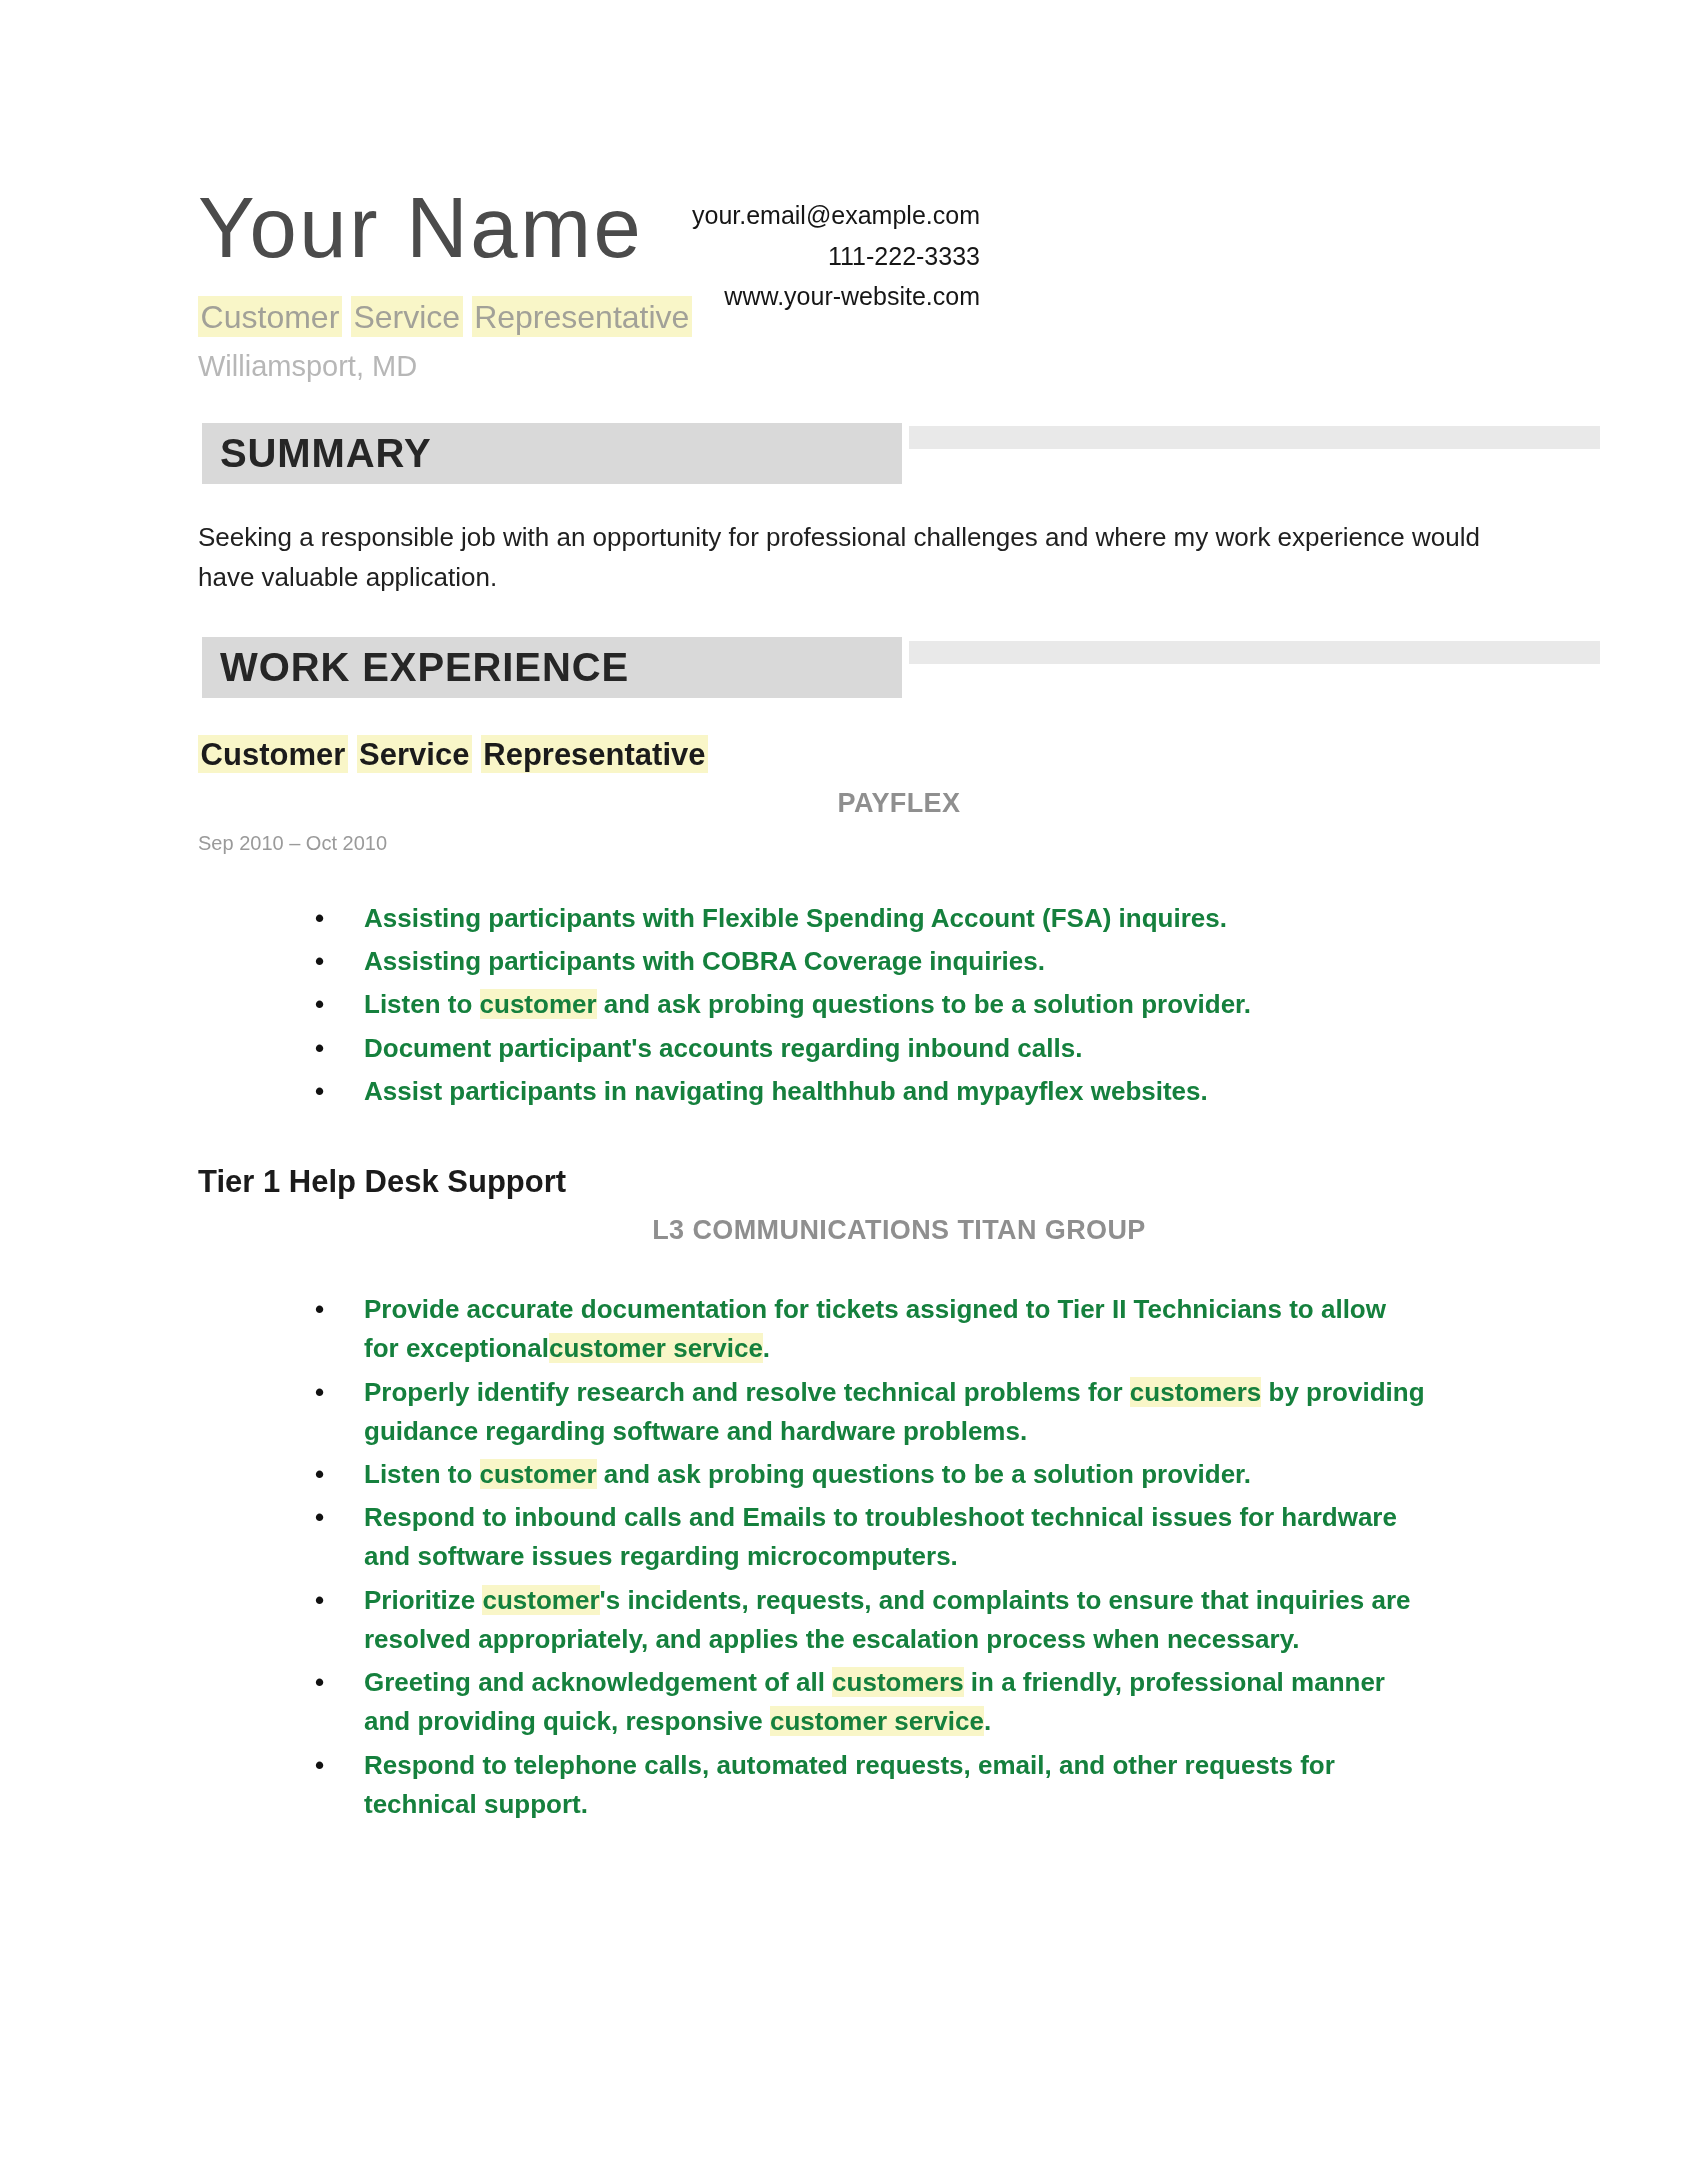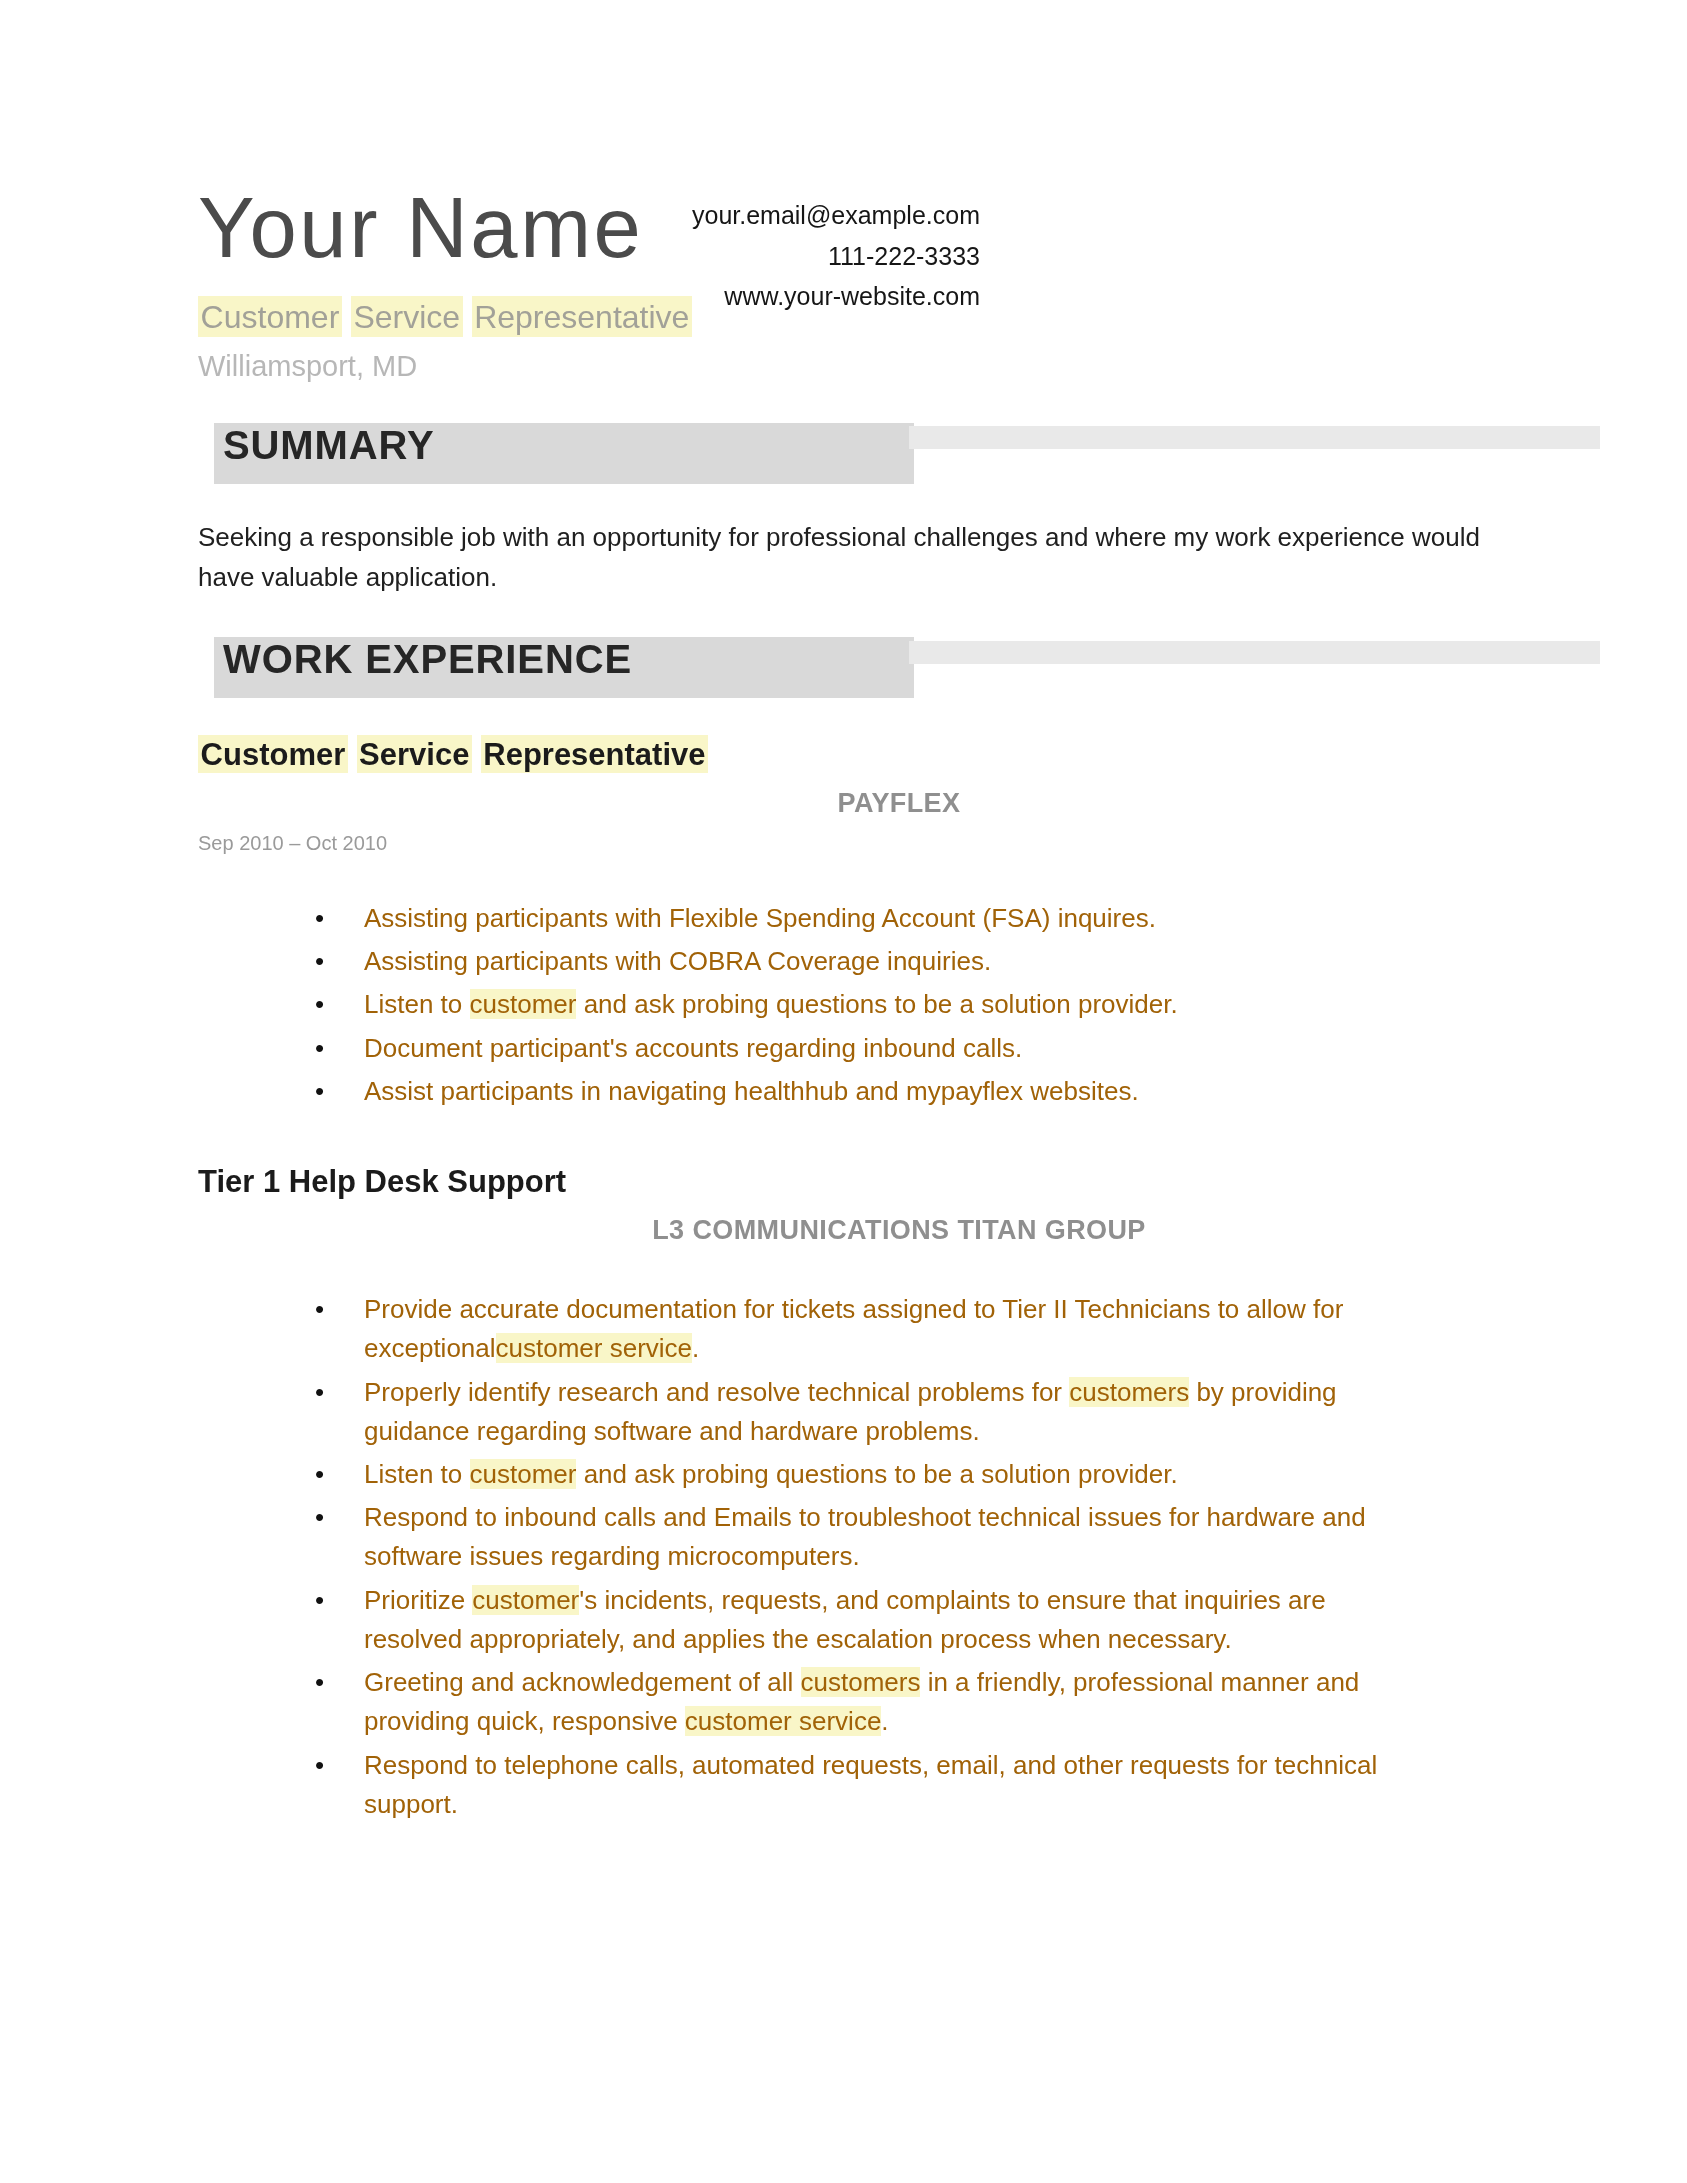--- a/index.html
+++ b/index.html
@@ -20,43 +20,43 @@
     line-height:1.05; white-space:nowrap;
   }
   .subtitle { margin-top:24.5px; font-size:32px; color:#a2a198; line-height:1.25; }
   .subtitle .hl { padding:2.6px 2.6px; }
   .location { margin-top:13px; font-size:29px; color:#b7b7b7; }
   .contact { text-align:right; font-size:25px; line-height:1.62; color:#161616; margin-top:12.2px; }
 
   
   .section-header { position:relative; height:61px; margin-top:40px; }
   .section-bar {
-    position:absolute; left:16px; top:0; width:700px; height:61px;
-    background:var(--bar,#d9d9d9); display:flex; padding-left:9px;
+    position:absolute; left:4px; top:0; width:700px; height:61px;
+    background:var(--bar,#d9d9d9); display:flex; align-items:center; padding-left:18px;
   }
   .section-bar h2 { font-size:40px; font-weight:bold; color:#262626; letter-spacing:0.9px; }
   .section-strip {
     position:absolute; left:711px; right:0; top:3.5px; height:23px;
     background:var(--strip,#e9e9e9);
   }
 
   
   .summary-text { margin-top:33px; font-size:26px; line-height:1.55; max-width:1293px; color:#202020; }
 
   
   .job { margin-top:52px; }
   .job:first-child { margin-top:37px; }
   .job-title { font-size:31px; font-weight:bold; color:#1b1b1b; line-height:1.2; }
   .job-title .hl { padding:1.7px 2.6px; }
   .company { margin-top:15px; font-size:27px; font-weight:bold; color:#8f8f8f; letter-spacing:0.4px;text-align:center; }
   .dates { margin-top:13px; font-size:20px; color:#9a9a9a; }
   .bullets { margin-top:44px; list-style:none; }
   .bullets li {
     position:relative; margin-left:166px; margin-bottom:4.4px;
-    font-size:26px; line-height:1.5; max-width:1061px; color:#a16207;
+    font-size:26px; line-height:1.5; max-width:1061px; color:#15803d;font-weight:bold;
   }
   .bullets li::before { content:"\2022"; position:absolute; left:-49px; top:0; font-size:26px; color:#111; }
 </style>
 </head>
 <body>
 
 <div class="page">
 
   <div class="header">
     <div class="header-left">

